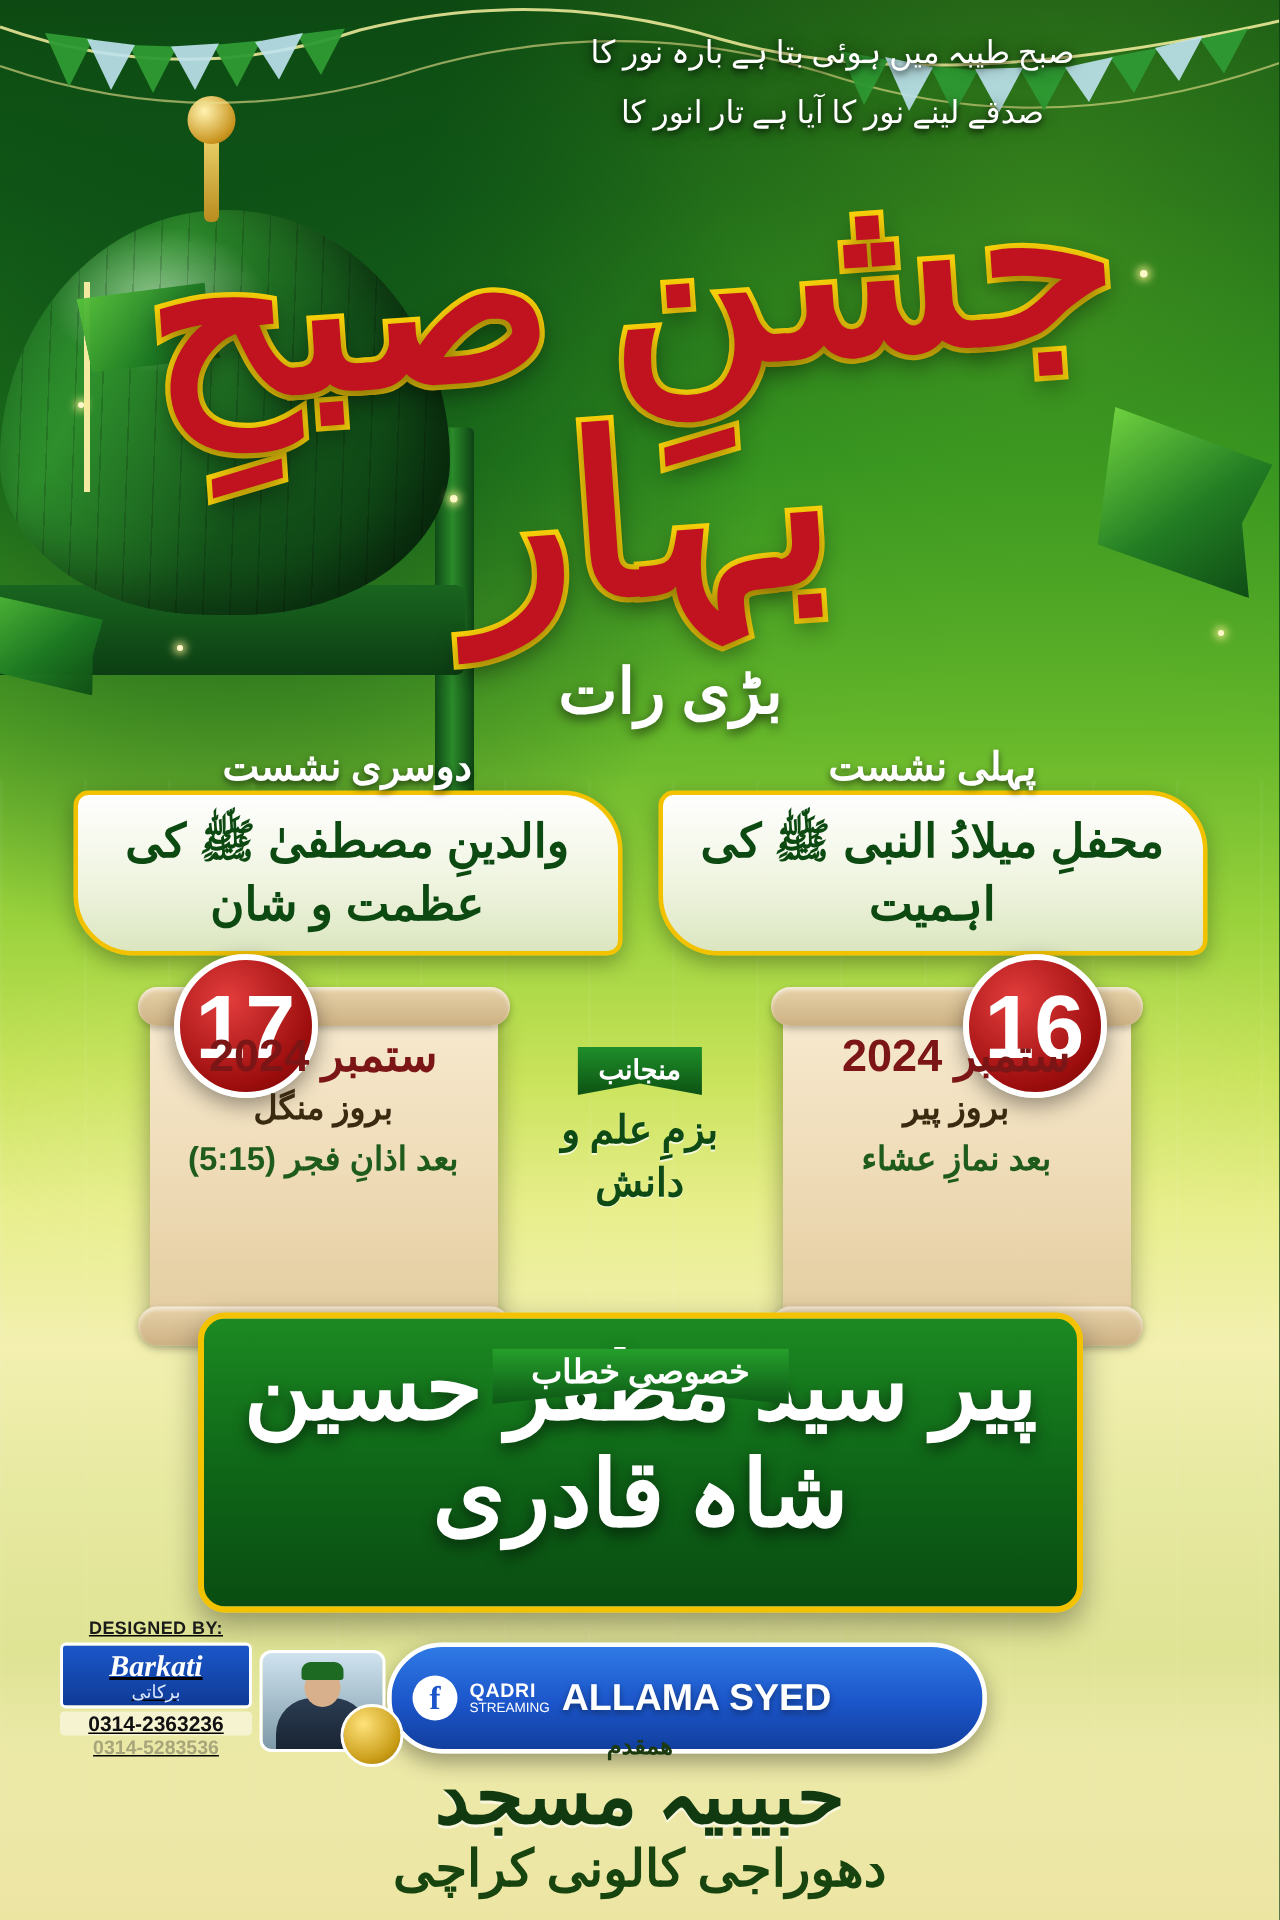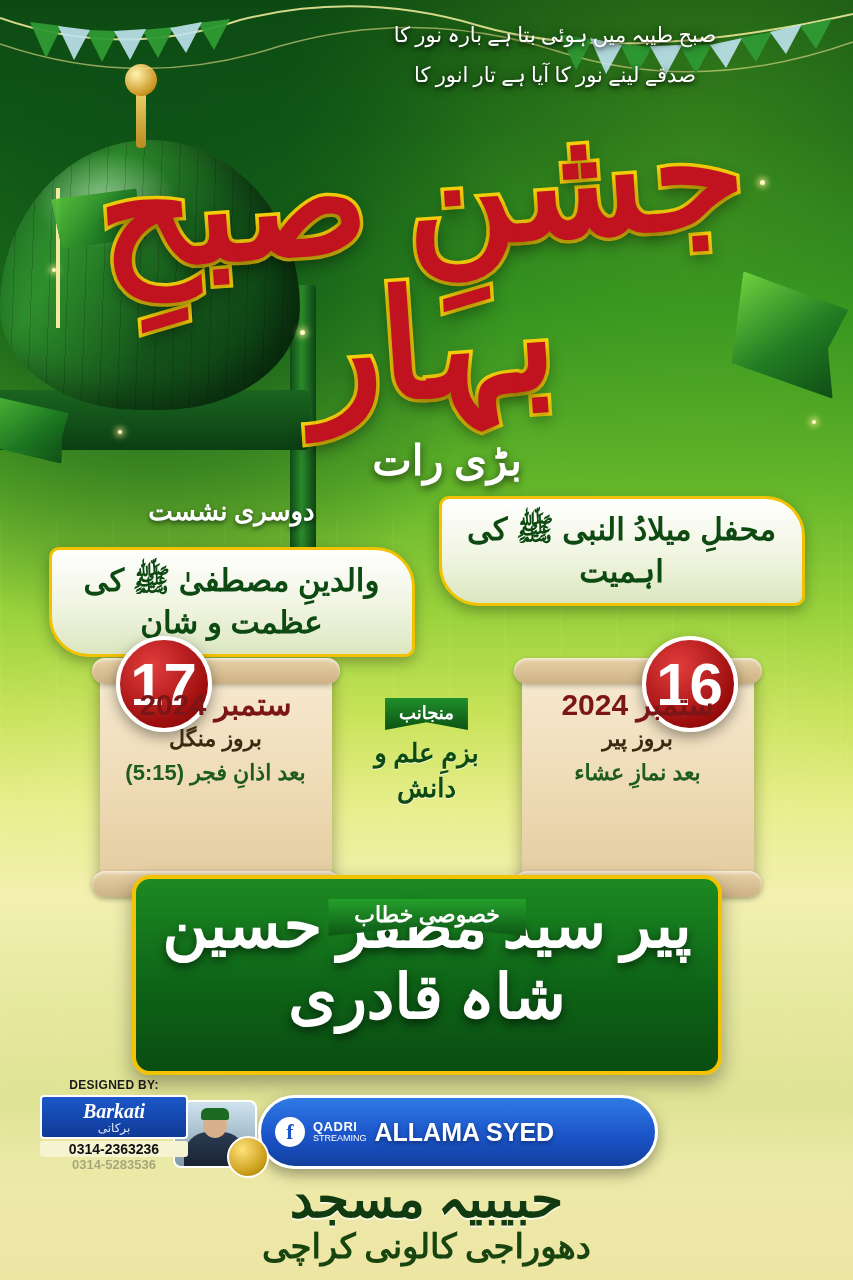--- a/index.html
+++ b/index.html
@@ -144,21 +144,21 @@
   .sessions {
     position: absolute; top: 496px; left: 0; right: 0;
     display: flex; flex-direction: row-reverse;
     justify-content: center; gap: 24px;
   }
   .session { width: 366px; text-align: center; direction: rtl; }
   .session-kicker {
     font-family: "Liberation Serif", serif;
     font-size: 26px; font-weight: bold; color: #ffffff;
     text-shadow: 0 2px 5px rgba(0,0,0,0.6);
-    margin-bottom: 20px;
+    margin-bottom: 0;
   }
   .session-banner {
     background: linear-gradient(180deg, #ffffff, #eef3dd 60%, #dbe6c0);
     border: 3px solid #f2c200;
     border-radius: 10px 40px 10px 40px;
     padding: 10px 14px;
     box-shadow: 0 5px 14px rgba(0,0,0,0.3);
     font-family: Liberation Sans, sans-serif;
     font-size: 31px; font-weight: bold;
     color: #0d4a12;
@@ -297,22 +297,23 @@
   }
   .live-seal {
     position: absolute; left: -34px; bottom: -12px; width: 42px; height: 42px;
     border-radius: 50%;
     background: radial-gradient(circle at 35% 30%, #ffe27a, #c79a14 70%, #8a6b0d);
     border: 2px solid #fff;
   }
 
   
   .designer {
-    position: absolute; left: 40px; top: 1078px; width: 148px;
+    position: absolute; left: 40px; top: 1078px; width: 128px;
     text-align: center;
+    text-decoration: underline;
   }
   .designer-label {
     font-size: 12px; font-weight: bold; color: #1a1a1a; letter-spacing: 0.3px;
   }
   .designer-box {
     margin-top: 3px;
     background: linear-gradient(180deg, #1b57c9, #0f3a96);
     border: 2px solid #ffffff; border-radius: 4px;
     padding: 4px 2px 2px;
   }
@@ -408,20 +409,21 @@
     <div>صدقے لینے نور کا آیا ہے تار انور کا</div>
   </div>
 
   <div class="title-block">
     <div class="title-main">جشنِ صبحِ بہار</div>
     <div class="title-sub">بڑی رات</div>
   </div>
 
   <div class="sessions">
     <div class="session">
+      <div class="session-kicker">پہلی نشست</div>
       <div class="session-banner">محفلِ میلادُ النبی ﷺ کی اہمیت</div>
     </div>
     <div class="session">
       <div class="session-kicker">دوسری نشست</div>
       <div class="session-banner">والدینِ مصطفیٰ ﷺ کی عظمت و شان</div>
     </div>
   </div>
 
   <div class="dates">
     <div class="scroll-card">
@@ -474,17 +476,18 @@
     <div class="designer-label">DESIGNED BY:</div>
     <div class="designer-box">
       <div class="designer-brand">Barkati</div>
       <div class="designer-brand-ur">برکاتی</div>
     </div>
     <div class="designer-phone">0314-2363236</div>
     <div class="designer-phone-ghost">0314-5283536</div>
   </div>
 
   <div class="venue">
+    <div class="venue-crest">ھمقدم</div>
     <div class="venue-name">حبیبیہ مسجد</div>
     <div class="venue-addr">دھوراجی کالونی کراچی</div>
   </div>
 
 </div>
 
 </body></html>

